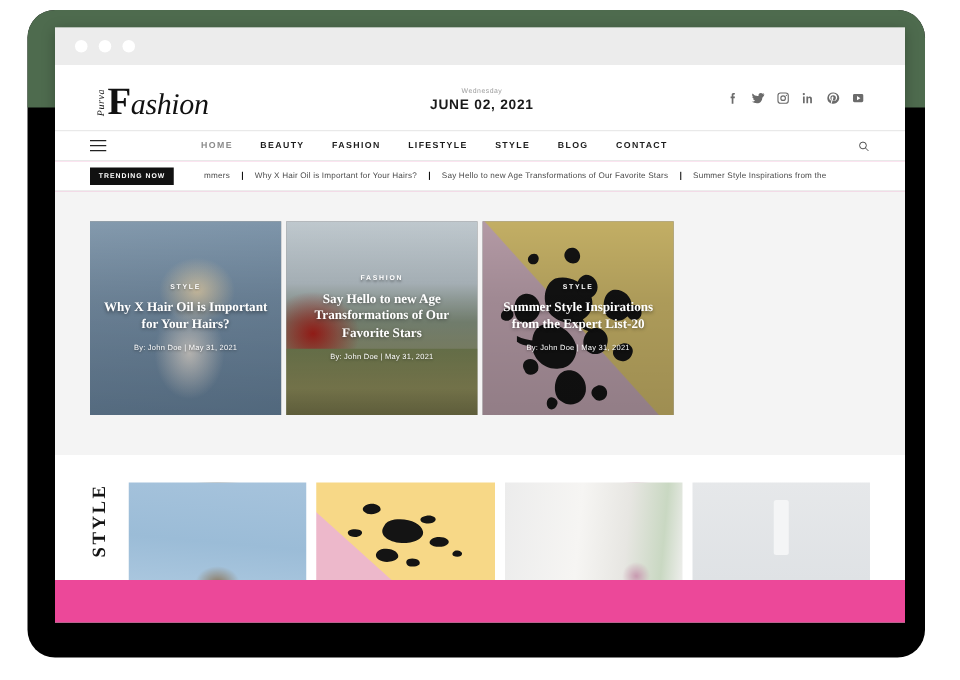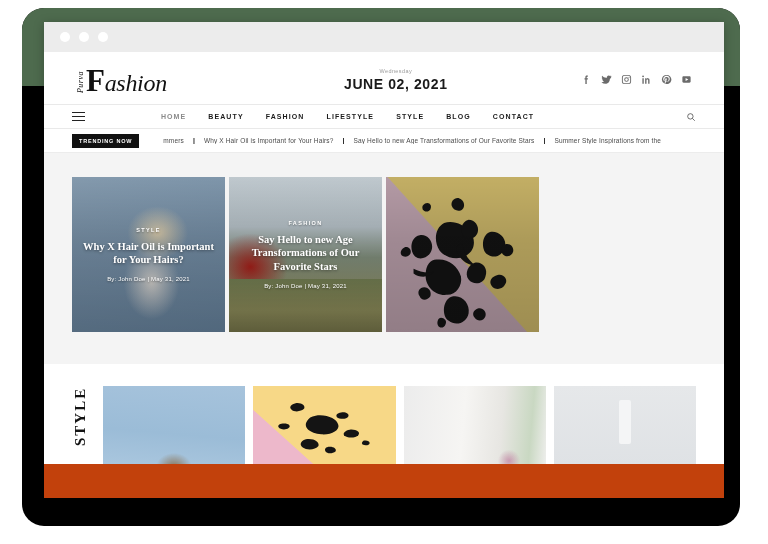--- a/index.html
+++ b/index.html
@@ -49,21 +49,21 @@
   }
   .win-dot {
     width: 10px; height: 10px;
     border-radius: 50%;
     background: #ffffff;
   }
 
   #page-scroll {
     height: 462px;
     overflow: hidden;
-    background: #c2410c;
+    background: #ec4899;
     position: relative;
   }
 
   
   #site-header {
     display: flex;
     align-items: center;
     padding: 14px 32px 10px 32px;
     background: #fff;
     position: relative;
@@ -99,21 +99,21 @@
     transform: translateX(-40px);
     text-align: center;
   }
   #date-weekday {
     font-size: 5.5px;
     color: #9b9b9b;
     letter-spacing: .4px;
     margin-bottom: 2px;
   }
   #date-full {
-    font-size: 14px;
+    font-size: 11px;
     font-weight: 700;
     letter-spacing: .6px;
     color: #1a1a1a;
   }
 
   #social-icons {
     margin-left: auto;
     display: flex;
     gap: 9px;
     align-items: center;
@@ -465,20 +465,25 @@
               <path d="M73 64c4-1 7 3 5 6-2 4-7 4-9 1-2-3 0-6 4-7z"></path>
               <path d="M25 72c3 0 5 3 4 6-2 3-6 3-7 0-2-3 0-6 3-6z"></path>
               <path d="M44 78c6-1 11 5 10 11-1 6-8 9-13 5-5-3-4-15 3-16z"></path>
               <path d="M60 86c3-1 6 2 5 5-1 3-5 4-7 1-2-2-1-5 2-6z"></path>
               <path d="M36 92c2 0 4 2 3 4-1 3-4 3-5 1-1-2 0-5 2-5z"></path>
               <path d="M50 44c1 6 4 11 9 14-6 0-12-5-13-11 0-2 2-4 4-3z"></path>
               <path d="M18 60c4 2 9 3 13 2-3 4-9 4-13 1z"></path>
             </g>
           </svg>
           <span class="scrim"></span>
+          <span class="hero-text">
+            <span class="hero-cat" style="display:block">STYLE</span>
+            <span class="hero-title" style="display:block">Summer Style Inspirations from the Expert List-20</span>
+            <span class="hero-meta" style="display:block">By: John Doe | May 31, 2021</span>
+          </span>
         </a>
 
       </div>
     </div>
 
     <div id="lower-section">
       <div id="vertical-style-label">STYLE</div>
       <div id="lower-grid">
         <a class="lower-thumb thumb-1"></a>
         <a class="lower-thumb thumb-2">

